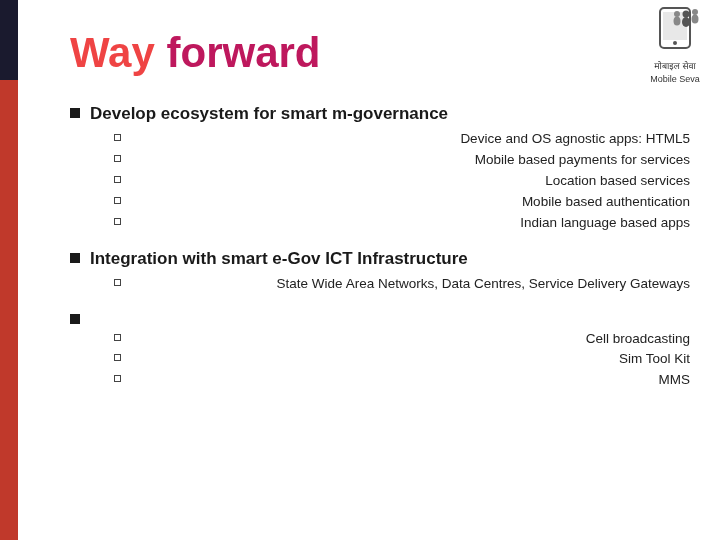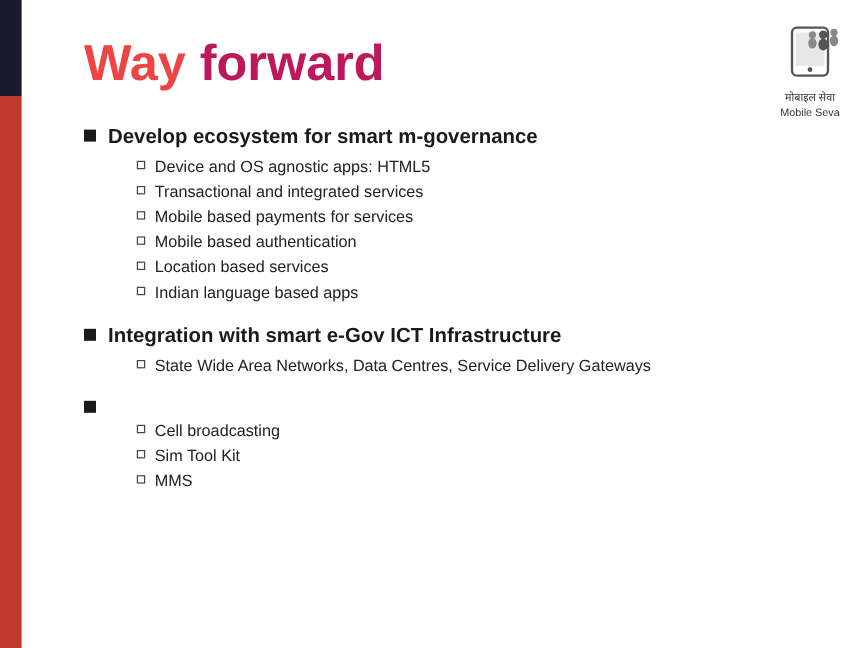--- a/index.html
+++ b/index.html
@@ -22,21 +22,21 @@
       height: 540px;
       display: flex;
       flex-direction: column;
     }
     .bar-dark { background: #1a1a2e; flex: 0 0 80px; }
     .bar-red { background: #c0392b; flex: 1; }
 
     
     .logo-area {
       position: absolute;
-      top: 19px;
+      top: 4px;
       right: 10px;
       display: flex;
       flex-direction: column;
       align-items: center;
     }
 
     .logo-text {
       font-size: 9px;
       color: #444;
       text-align: center;
@@ -97,20 +97,21 @@
       list-style: none;
     }
 
     .sub-list li {
       display: flex;
       align-items: flex-start;
       font-size: 13.5px;
       color: #222;
       margin-bottom: 2px;
       line-height: 1.4;
+      justify-content: space-between;
     }
 
     .sub-bullet {
       display: inline-block;
       width: 7px;
       height: 7px;
       border: 1.5px solid #444;
       margin-right: 8px;
       margin-top: 4px;
       flex-shrink: 0;
@@ -156,33 +157,29 @@
           <span class="bullet-square"></span>
           <span class="section-title">Develop ecosystem for smart m-governance</span>
         </div>
         <ul class="sub-list">
           <li>
             <span class="sub-bullet"></span>
             <span>Device and OS agnostic apps: HTML5</span>
           </li>
           <li>
             <span class="sub-bullet"></span>
-            <span>Transactional and integrated services</span>
-          </li>
-          <li>
-            <span class="sub-bullet"></span>
             <span>Mobile based payments for services</span>
           </li>
           <li>
             <span class="sub-bullet"></span>
+            <span>Location based services</span>
+          </li>
+          <li>
+            <span class="sub-bullet"></span>
             <span>Mobile based authentication</span>
-          </li>
-          <li>
-            <span class="sub-bullet"></span>
-            <span>Location based services</span>
           </li>
           <li>
             <span class="sub-bullet"></span>
             <span>Indian language based apps</span>
           </li>
         </ul>
       </div>
       <div class="section">
         <div class="section-header">
           <span class="bullet-square"></span>

